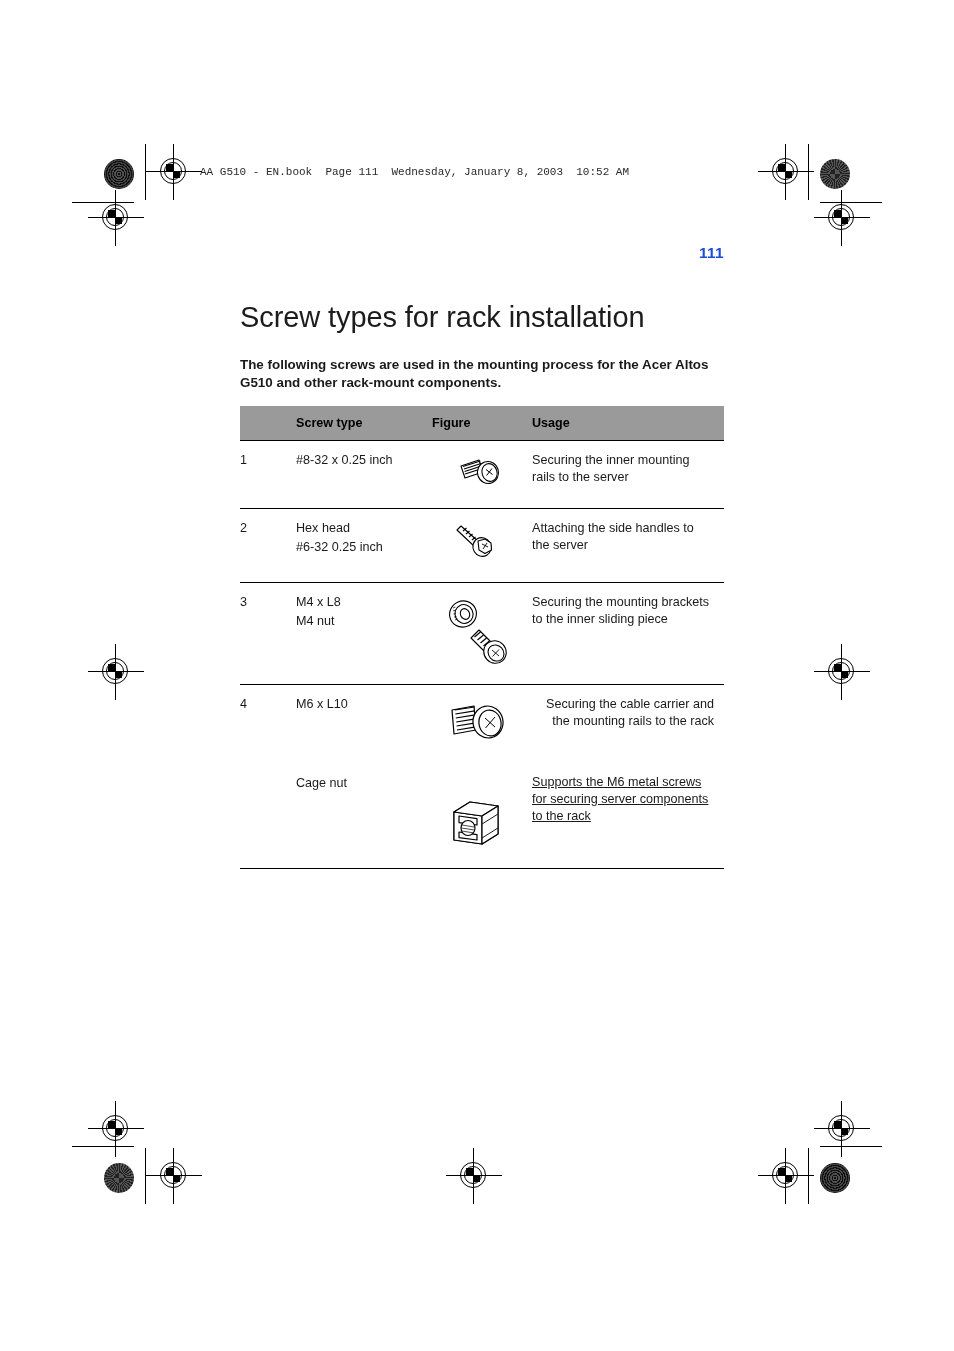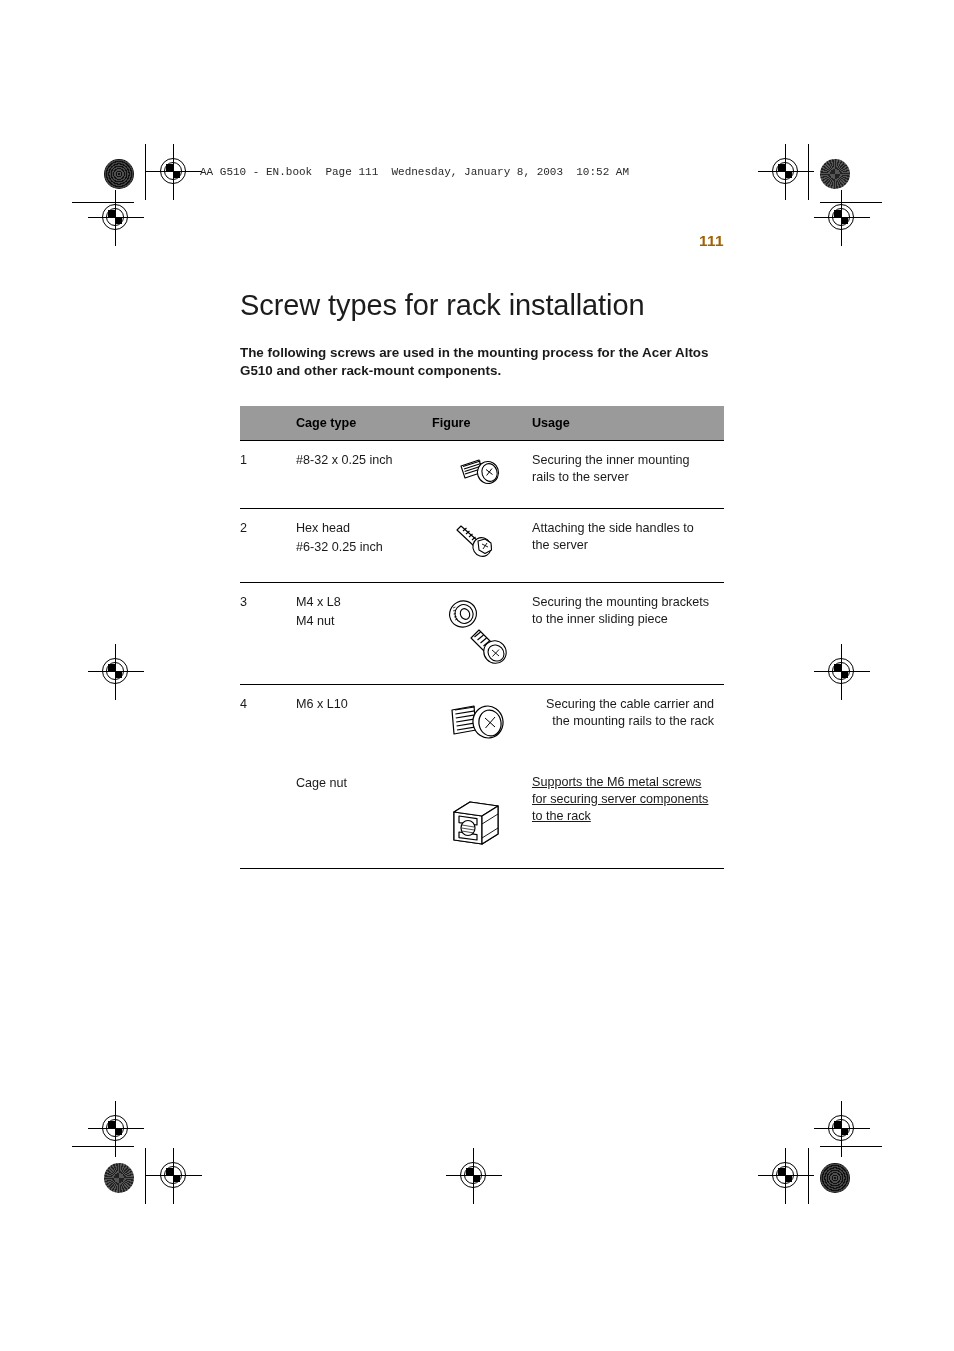--- a/index.html
+++ b/index.html
@@ -72,37 +72,37 @@
     position: absolute;
     left: 240px;
     top: 228px;
     width: 484px;
   }
   .page-number {
     text-align: right;
     font-size: 15.5px;
     font-weight: bold;
     letter-spacing: .3px;
-    color: #a16207;
-    margin: 4px 0 40px 0;
+    color: #1d4ed8;
+    margin: 16px 0 40px 0;
   }
   h1.page-title {
     font-size: 29px;
     font-weight: normal;
     color: #1c1c1c;
     margin: 0 0 22px 0;
     letter-spacing: -0.1px;
     line-height: 1.1;
   }
   p.intro {
     font-size: 13.4px;
     font-weight: bold;
     line-height: 1.35;
     color: #1a1a1a;
-    margin: 0 0 26px 0;
+    margin: 0 0 14px 0;
     max-width: 470px;
   }
 
   
   table.screw-table {
     border-collapse: collapse;
     width: 484px;
     table-layout: fixed;
   }
   table.screw-table thead th {
@@ -295,21 +295,21 @@
     <table class="screw-table">
       <colgroup>
         <col class="col-num">
           <col class="col-type">
           <col class="col-fig">
           <col class="col-usage">
       </colgroup>
       <thead>
         <tr>
           <th class="th-num"></th>
-          <th class="th-type">Cage type</th>
+          <th class="th-type">Screw type</th>
           <th class="th-fig">Figure</th>
           <th class="th-usage">Usage</th>
         </tr>
       </thead>
       <tbody>
 
         <tr class="row-sep link-row">
           <td class="cell-num">1</td>
           <td class="cell-type">
             <span class="type-line">#8-32 x 0.25 inch</span>

